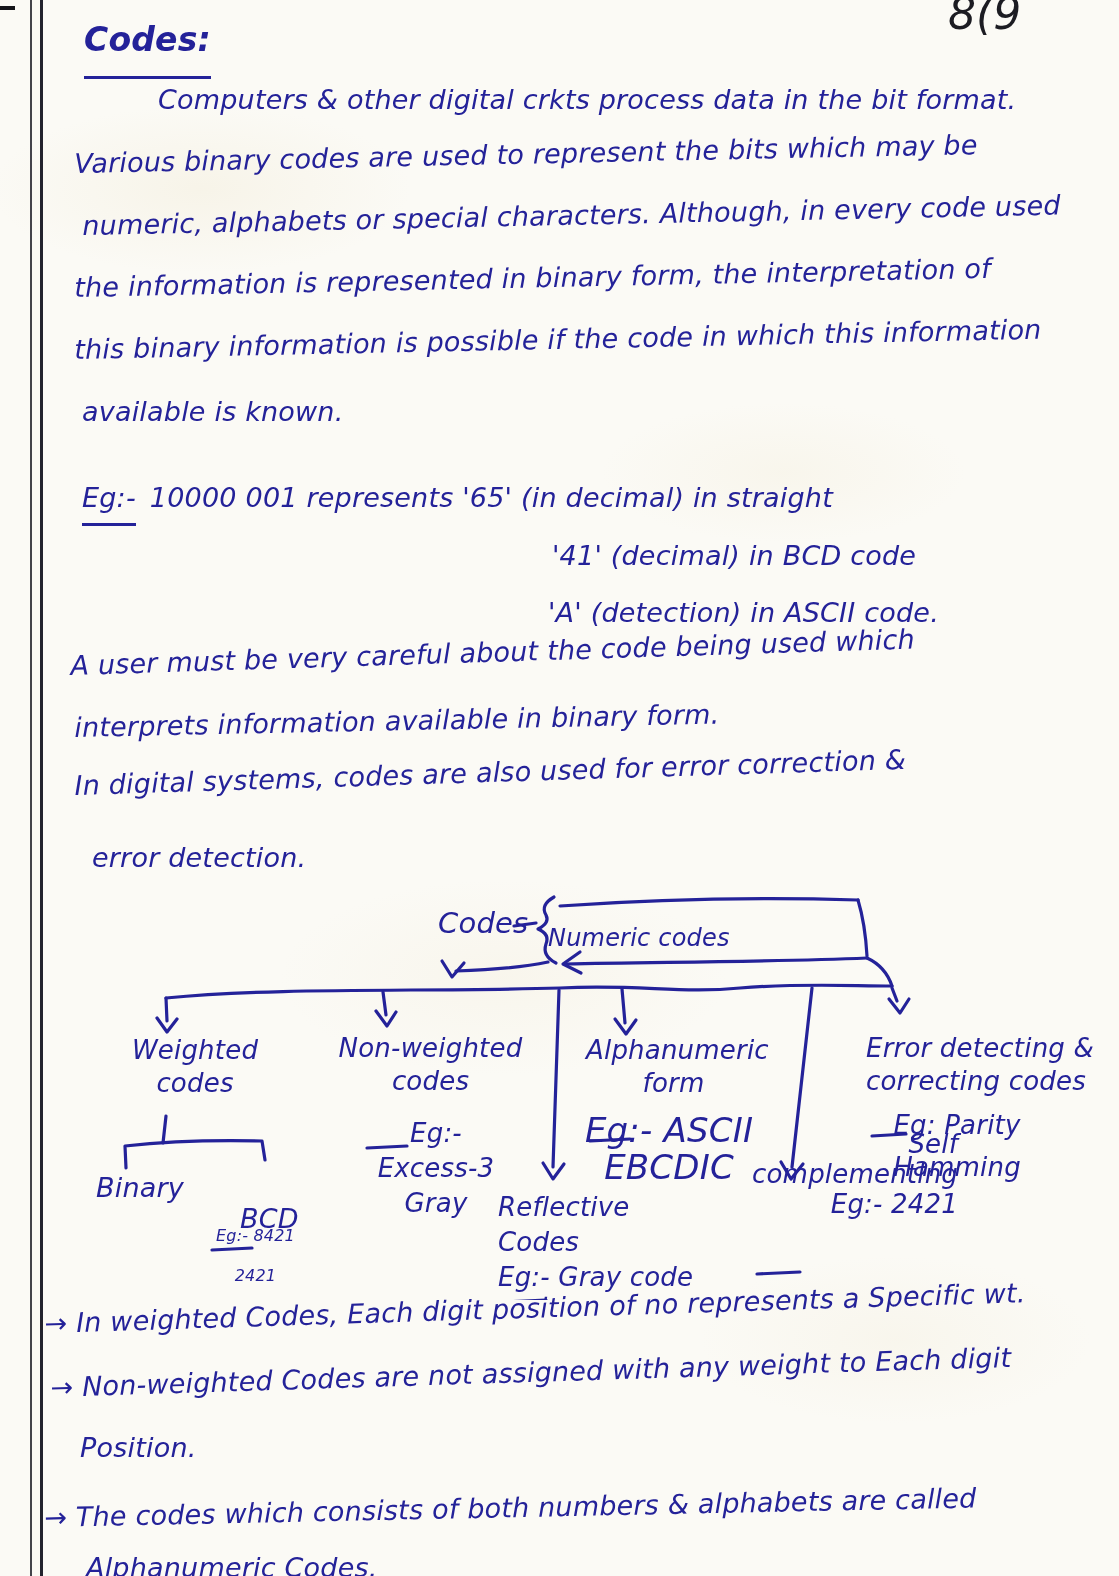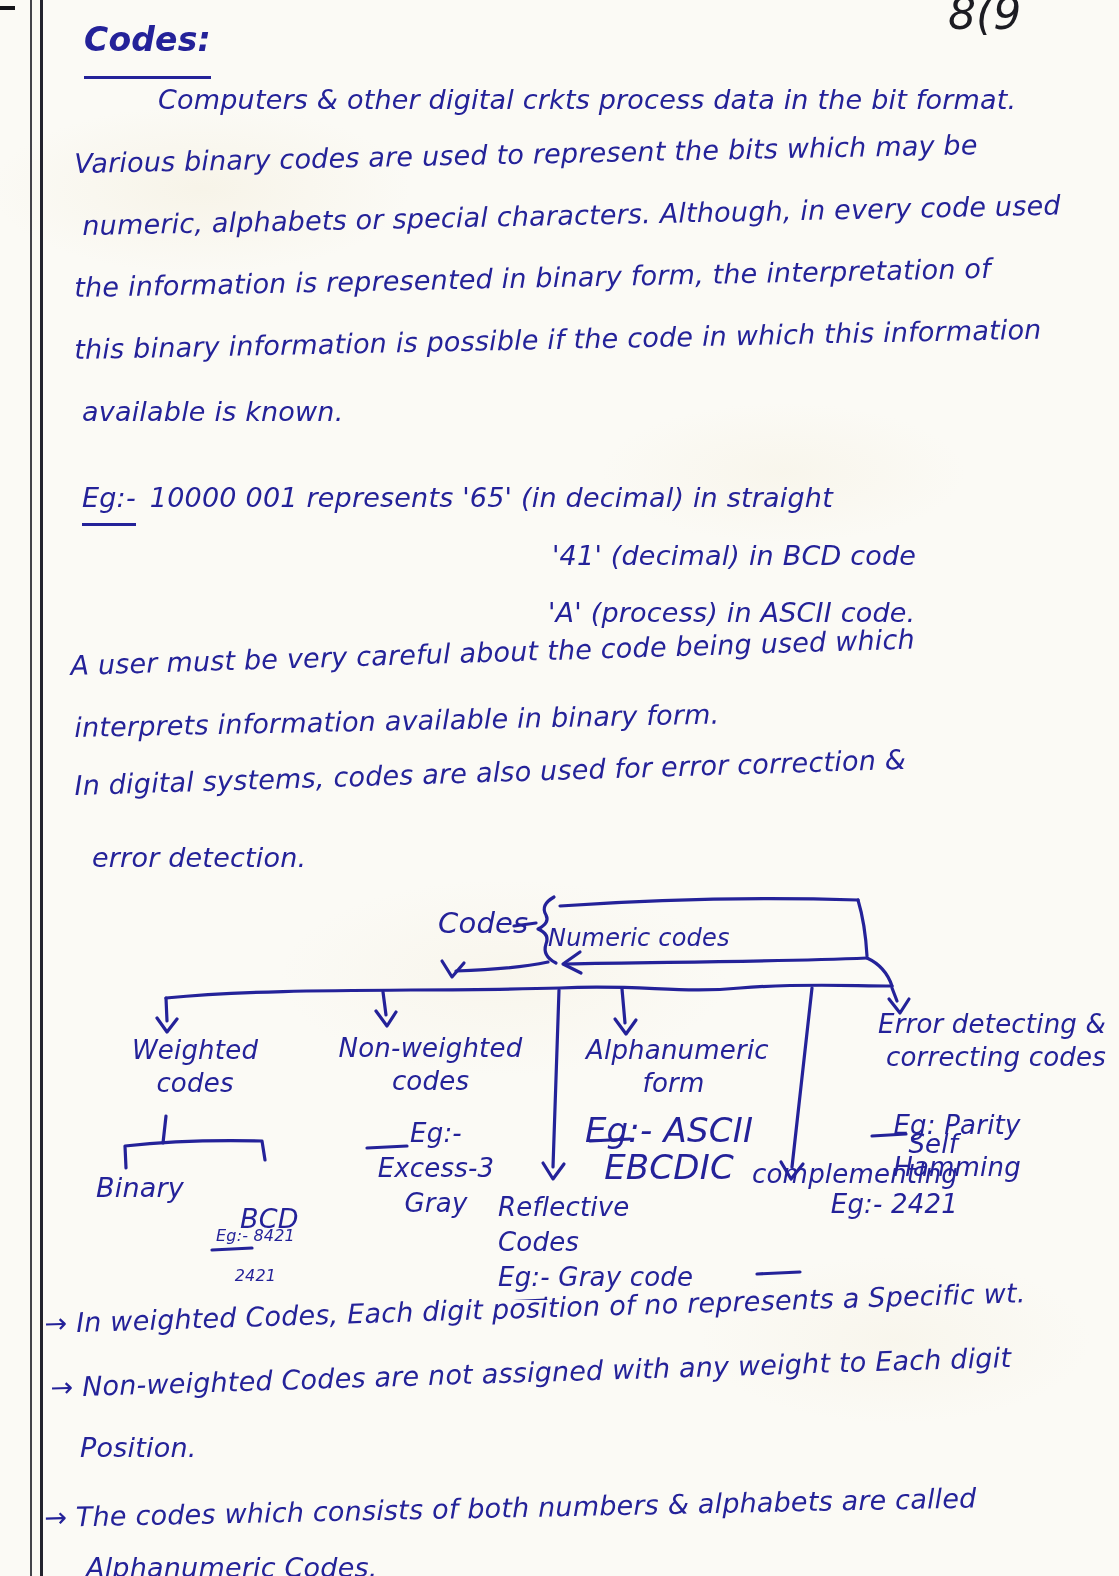--- a/index.html
+++ b/index.html
@@ -61,21 +61,21 @@
   #para2-3{ left:92px; top:842px; }
 
   
   #diagram-svg{ position:absolute; left:0; top:880px; }
   #node-root{ left:438px; top:906px; font-size:29px; }
   #node-numeric{ left:548px; top:924px; font-size:24px; }
   .node{ font-size:26px; line-height:33px; text-align:center; }
   #node-weighted{ left:120px; top:1034px; width:150px; }
   #node-nonweighted{ left:338px; top:1032px; width:185px; }
   #node-alphanumeric{ left:586px; top:1034px; width:175px; }
-  #node-error{ left:866px; top:1008px; width:240px; text-align:right; }
+  #node-error{ left:866px; top:1032px; width:240px; text-align:left; }
   #node-binary{ left:96px;  top:1172px; }
   #node-bcd{ left:240px; top:1203px;text-align:center; }
   #eg-weighted{ left:198px; top:1216px; width:115px; font-size:16px; line-height:40px; text-align:center; }
   #eg-nonweighted{ left:356px; top:1116px; width:160px; font-size:26px; line-height:35px; text-align:center; }
   #eg-alphanumeric{ left:584px; top:1112px; width:170px; font-size:34px; line-height:37px; text-align:center; }
   #eg-error{ left:862px; top:1104px; width:190px; font-size:26px; line-height:42px; text-align:center; }
   #node-reflective{ left:498px; top:1190px; font-size:26px; line-height:35px; text-align:left; }
   #node-selfcomp{ left:752px; top:1129px; font-size:26px; line-height:30px; text-align:right; }
 
   
@@ -108,21 +108,21 @@
   <div id="intro-1" class="hw tilt1">Various binary codes are used to represent the bits which may be</div>
   <div id="intro-2" class="hw tilt1">numeric, alphabets or special characters. Although, in every code used</div>
   <div id="intro-3" class="hw tilt1">the information is represented in binary form, the interpretation of</div>
   <div id="intro-4" class="hw tilt1">this binary information is possible if the code in which this information</div>
   <div id="intro-5" class="hw">available is known.</div>
 
   <div id="example-1" class="hw">
     <span class="eg-label">Eg:-</span><span>10000 001 represents '65' (in decimal) in straight</span>
   </div>
   <div id="example-2" class="hw">'41' (decimal) in BCD code</div>
-  <div id="example-3" class="hw">'A' (process) in ASCII code.</div>
+  <div id="example-3" class="hw">'A' (detection) in ASCII code.</div>
 
   <div id="para2-0" class="hw tilt2">A user must be very careful about the code being used which</div>
   <div id="para2-1" class="hw tilt1">interprets information available in binary form.</div>
   <div id="para2-2" class="hw tilt2">In digital systems, codes are also used for error correction &amp;</div>
   <div id="para2-3" class="hw">error detection.</div>
 
   <svg id="diagram-svg" width="1119" height="420" viewBox="0 880 1119 420">
 
     <path d="M 514,926 L 536,923"></path>
 

